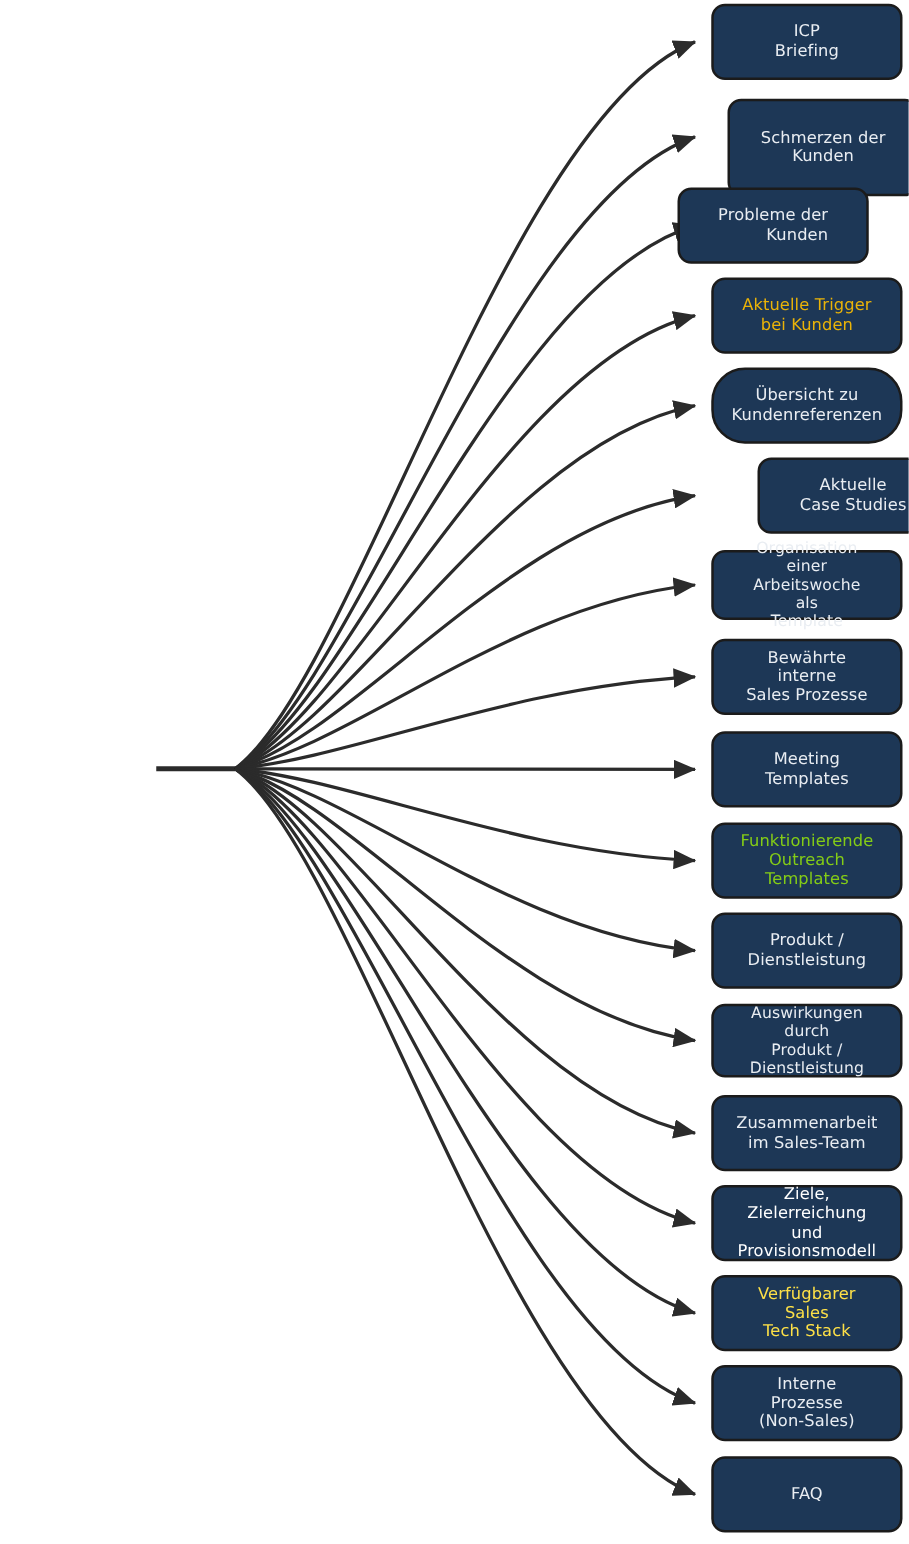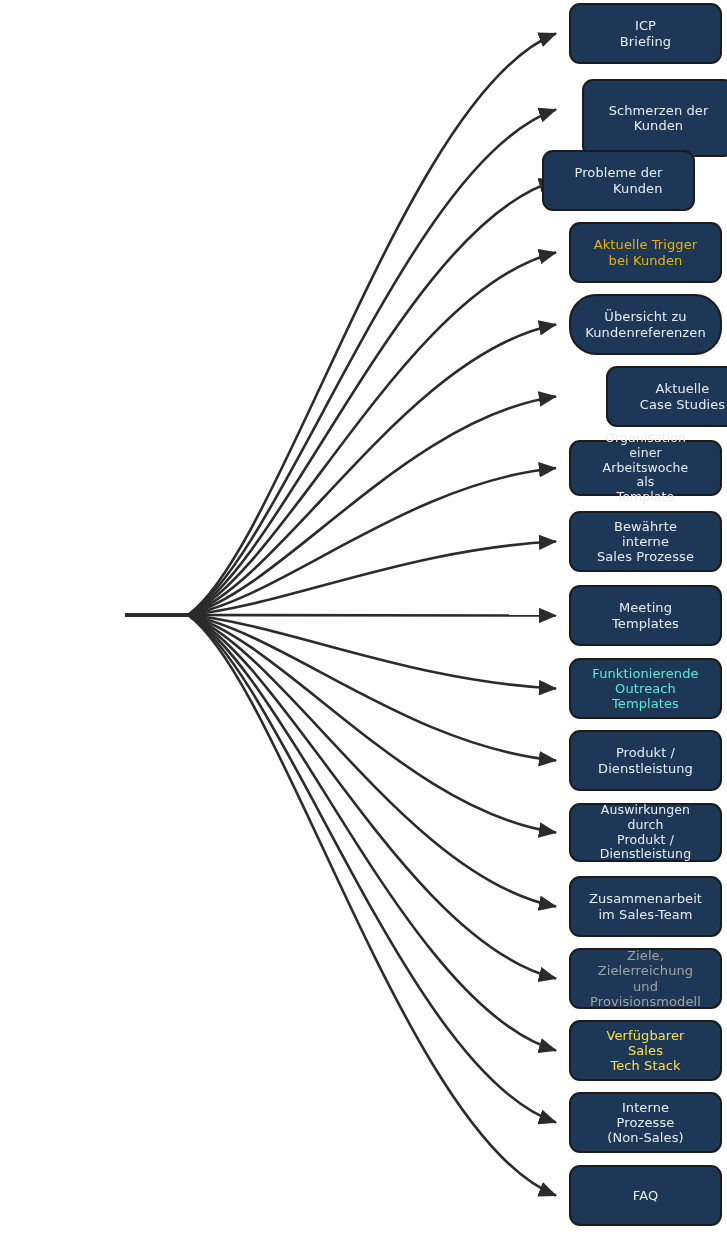--- a/index.html
+++ b/index.html
@@ -101,30 +101,30 @@
 Kundenreferenzen</div>
       <div class="node node-leaf" id="leaf-n6" style="left: 569px; top: 366px; width: 153px; height: 61px; background: rgb(29, 55, 86); color: rgb(233, 237, 242); border-color: rgb(27, 27, 27); margin-left: 37px;">Aktuelle
 Case Studies</div>
       <div class="node node-leaf" id="leaf-n7" style="left: 569px; top: 440px; width: 153px; height: 56px; background: rgb(29, 55, 86); color: rgb(233, 237, 242); border-color: rgb(27, 27, 27); font-size: 12.5px;">Organisation einer
 Arbeitswoche als
 Template</div>
       <div class="node node-leaf" id="leaf-n8" style="left: 569px; top: 511px; width: 153px; height: 61px; background: rgb(29, 55, 86); color: rgb(233, 237, 242); border-color: rgb(27, 27, 27);">Bewährte interne
 Sales Prozesse</div>
       <div class="node node-leaf" id="leaf-n9" style="left: 569px; top: 585px; width: 153px; height: 61px; background: rgb(29, 55, 86); color: rgb(233, 237, 242); border-color: rgb(27, 27, 27);">Meeting
 Templates</div>
-      <div class="node node-leaf" id="leaf-n10" style="left: 569px; top: 658px; width: 153px; height: 61px; background: rgb(29, 55, 86); color: #5eead4; border-color: rgb(27, 27, 27);">Funktionierende
+      <div class="node node-leaf" id="leaf-n10" style="left: 569px; top: 658px; width: 153px; height: 61px; background: rgb(29, 55, 86); color: #84cc16; border-color: rgb(27, 27, 27);">Funktionierende
 Outreach Templates</div>
       <div class="node node-leaf" id="leaf-n11" style="left: 569px; top: 730px; width: 153px; height: 61px; background: rgb(29, 55, 86); color: rgb(233, 237, 242); border-color: rgb(27, 27, 27);">Produkt /
 Dienstleistung</div>
       <div class="node node-leaf" id="leaf-n12" style="left: 569px; top: 803px; width: 153px; height: 59px; background: rgb(29, 55, 86); color: rgb(233, 237, 242); border-color: rgb(27, 27, 27); font-size: 12.5px;">Auswirkungen durch
 Produkt /
 Dienstleistung</div>
       <div class="node node-leaf" id="leaf-n13" style="left: 569px; top: 876px; width: 153px; height: 61px; background: rgb(29, 55, 86); color: rgb(233, 237, 242); border-color: rgb(27, 27, 27);">Zusammenarbeit
 im Sales-Team</div>
-      <div class="node node-leaf" id="leaf-n14" style="left: 569px; top: 948px; width: 153px; height: 61px; background: rgb(29, 55, 86); color: #a3a3a3; border-color: rgb(27, 27, 27);">Ziele, Zielerreichung
+      <div class="node node-leaf" id="leaf-n14" style="left: 569px; top: 948px; width: 153px; height: 61px; background: rgb(29, 55, 86); color: #ffffff; border-color: rgb(27, 27, 27);">Ziele, Zielerreichung
 und Provisionsmodell</div>
       <div class="node node-leaf" id="leaf-n15" style="left: 569px; top: 1020px; width: 153px; height: 61px; background: rgb(29, 55, 86); color: #fde047; border-color: rgb(27, 27, 27);">Verfügbarer Sales
 Tech Stack</div>
       <div class="node node-leaf" id="leaf-n16" style="left: 569px; top: 1092px; width: 153px; height: 61px; background: rgb(29, 55, 86); color: rgb(233, 237, 242); border-color: rgb(27, 27, 27);">Interne Prozesse
 (Non-Sales)</div>
       <div class="node node-leaf" id="leaf-n17" style="left: 569px; top: 1165px; width: 153px; height: 61px; background: rgb(29, 55, 86); color: rgb(233, 237, 242); border-color: rgb(27, 27, 27);">FAQ</div>
     </div>
 
 </div>
 

